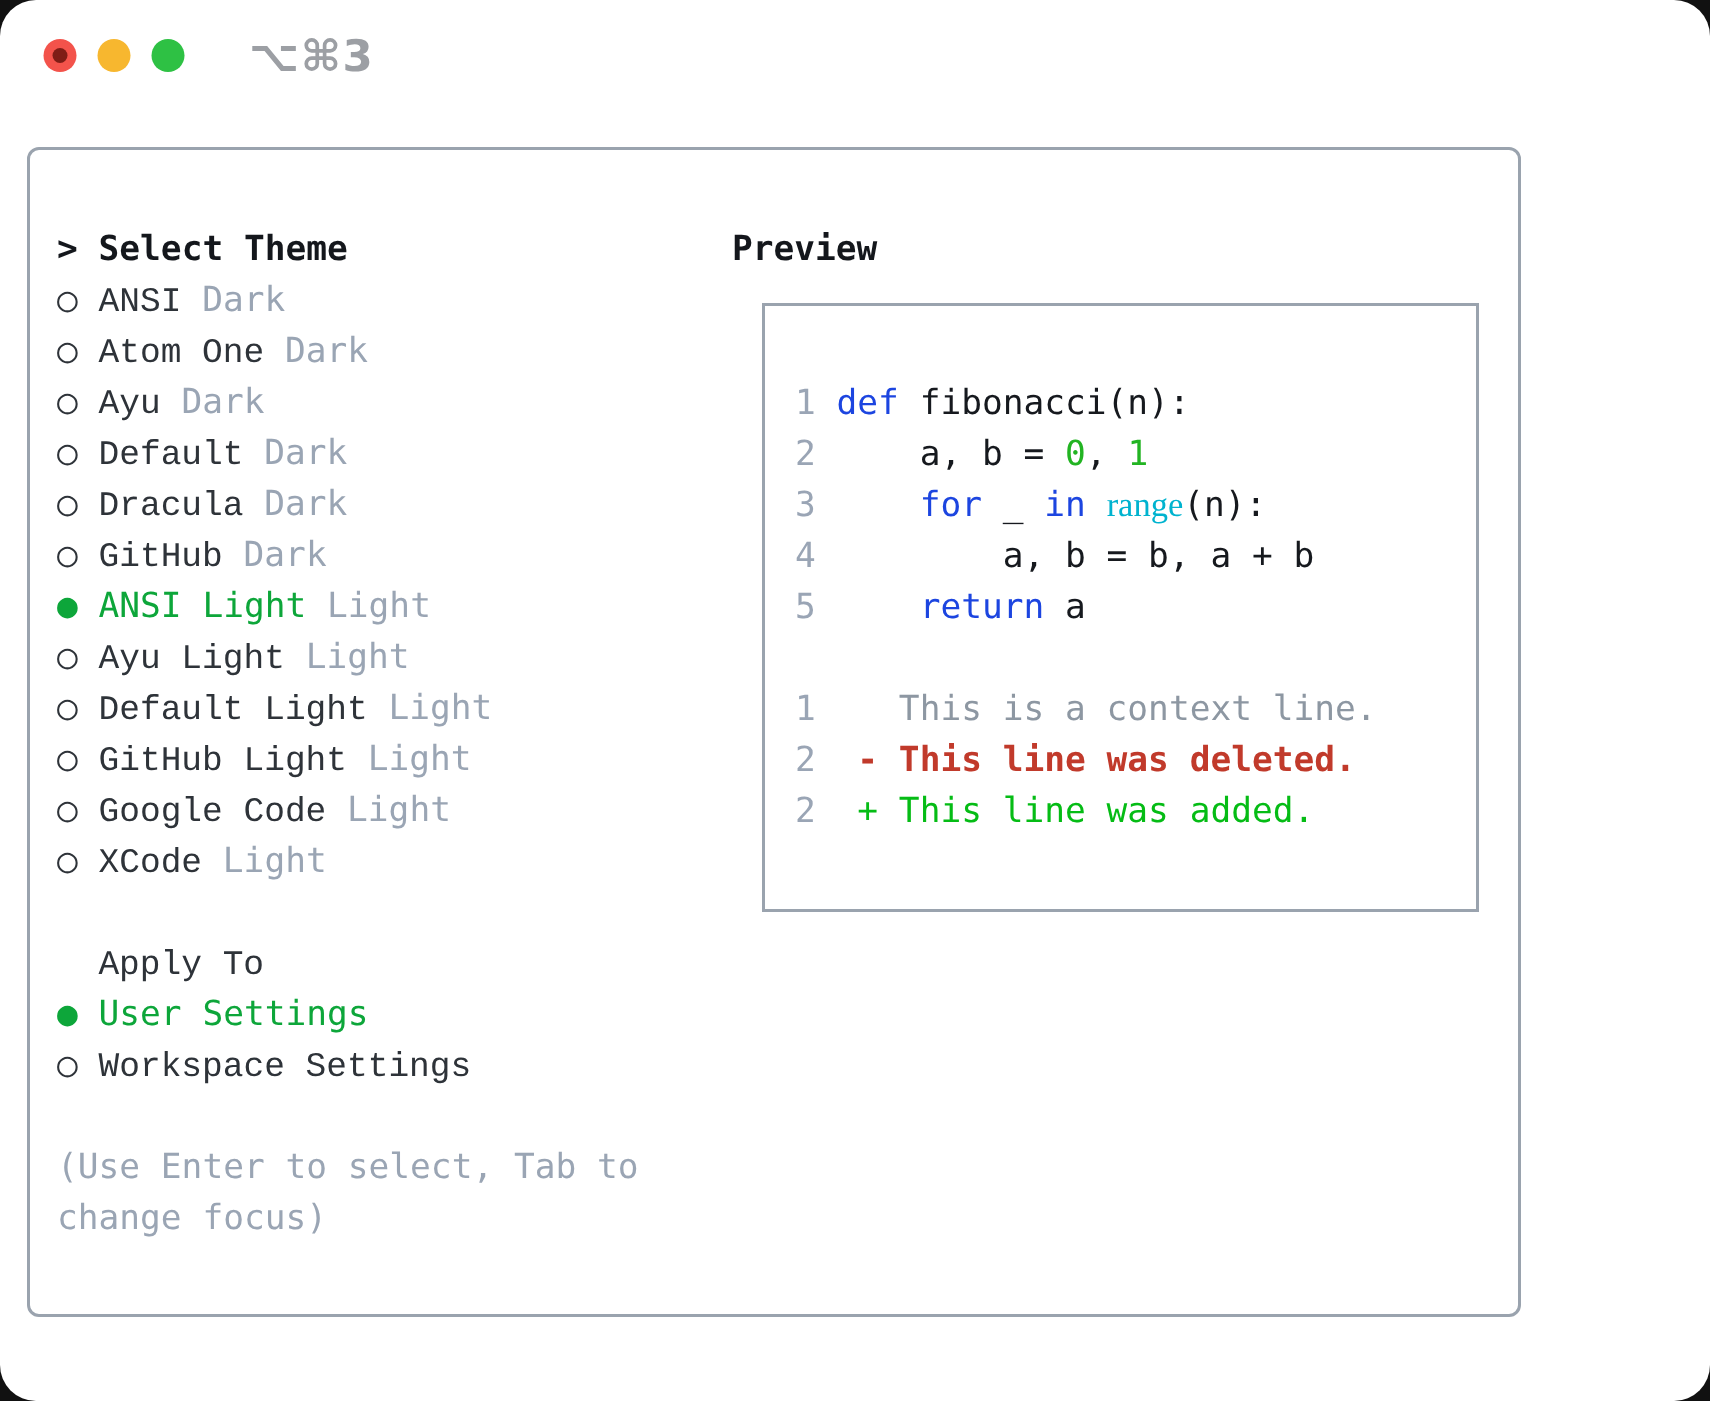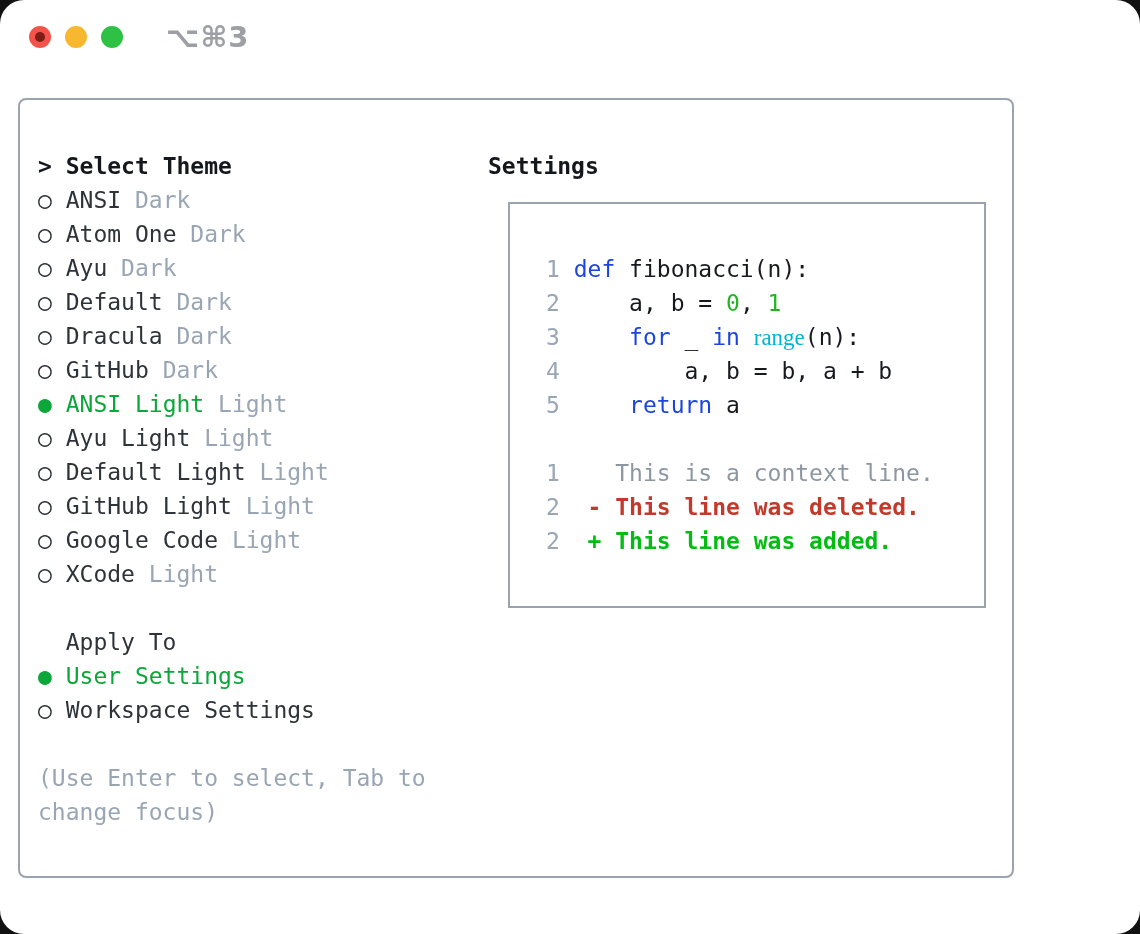--- a/index.html
+++ b/index.html
@@ -30,59 +30,59 @@
   }
   
   .panel{
     position:absolute;left:18px;top:98px;width:996px;height:780px;
     border:2px solid var(--border);border-radius:8px;background:var(--background);
   }
   .mono{font:23px/34px "DejaVu Sans Mono", monospace;white-space:pre;}
   .mrow{height:34px;}
   .left-col{position:absolute;left:38px;top:149px;}
   .hdr{color:var(--ink);font-weight:bold;}
-  .label{color:var(--label);}
+  .label{color:var(--label);font-family:Liberation Mono, monospace;}
   .bullet{color:var(--label);}
   .sel{color:var(--accent-green);}
   .muted{color:var(--muted);}
   .preview-title{
     position:absolute;left:488px;top:149px;height:34px;line-height:34px;
     font-size:23px;font-weight:bold;color:var(--ink);
   }
   .preview-box{
     position:absolute;left:508px;top:202px;width:478px;height:406px;
     border:2px solid var(--border);background:var(--background);
   }
-  .code{position:absolute;left:20px;top:48px;margin-left:16px;}
+  .code{position:absolute;left:20px;top:48px;}
   .ln{color:var(--line-number);}
   .c-kw{color:var(--code-keyword);}
   .c-num{color:var(--code-number);}
   .c-cyan{color:var(--code-builtin);font-family:Liberation Serif, serif;}
   .c-fg{color:var(--code-fg);}
   .c-ctx{color:var(--diff-context);}
   .c-del{color:var(--diff-deleted);font-weight:bold;}
-  .c-add{color:var(--diff-added);font-weight:bold;}
+  .c-add{color:var(--diff-added);}
 </style>
 </head>
 <body>
 
 <div class="window">
 
   <div>
     <div class="tl tl-close">
       <span class="tl-dot"></span>
     </div>
     <div class="tl tl-min"></div>
     <div class="tl tl-zoom"></div>
     <span class="shortcut">⌥⌘3</span>
   </div>
 
   <div class="panel"></div>
 
   <div class="mono left-col" id="left-col"><div class="mrow"><span class="hdr">&gt; </span><span class="hdr">Select Theme</span></div><div class="mrow"><span class="bullet">○ </span><span class="label">ANSI</span><span class="muted"> Dark</span></div><div class="mrow"><span class="bullet">○ </span><span class="label">Atom One</span><span class="muted"> Dark</span></div><div class="mrow"><span class="bullet">○ </span><span class="label">Ayu</span><span class="muted"> Dark</span></div><div class="mrow"><span class="bullet">○ </span><span class="label">Default</span><span class="muted"> Dark</span></div><div class="mrow"><span class="bullet">○ </span><span class="label">Dracula</span><span class="muted"> Dark</span></div><div class="mrow"><span class="bullet">○ </span><span class="label">GitHub</span><span class="muted"> Dark</span></div><div class="mrow"><span class="sel">● </span><span class="sel">ANSI Light</span><span class="muted"> Light</span></div><div class="mrow"><span class="bullet">○ </span><span class="label">Ayu Light</span><span class="muted"> Light</span></div><div class="mrow"><span class="bullet">○ </span><span class="label">Default Light</span><span class="muted"> Light</span></div><div class="mrow"><span class="bullet">○ </span><span class="label">GitHub Light</span><span class="muted"> Light</span></div><div class="mrow"><span class="bullet">○ </span><span class="label">Google Code</span><span class="muted"> Light</span></div><div class="mrow"><span class="bullet">○ </span><span class="label">XCode</span><span class="muted"> Light</span></div><div class="mrow"></div><div class="mrow"><span class="label">  Apply To</span></div><div class="mrow"><span class="sel">● </span><span class="sel">User Settings</span></div><div class="mrow"><span class="bullet">○ </span><span class="label">Workspace Settings</span></div><div class="mrow"></div><div class="mrow"><span class="muted">(Use Enter to select, Tab to</span></div><div class="mrow"><span class="muted">change focus)</span></div></div>
 
-  <div class="preview-title">Settings</div>
+  <div class="preview-title">Preview</div>
 
   <div class="preview-box">
     <div class="mono code" id="code"><div class="mrow"><span class="ln">1 </span><span class="c-kw">def</span><span class="c-fg"> fibonacci(n):</span></div><div class="mrow"><span class="ln">2 </span><span class="c-fg">    a, b = </span><span class="c-num">0</span><span class="c-fg">, </span><span class="c-num">1</span></div><div class="mrow"><span class="ln">3 </span><span class="c-fg">    </span><span class="c-kw">for</span><span class="c-fg"> _ </span><span class="c-kw">in</span><span class="c-fg"> </span><span class="c-cyan">range</span><span class="c-fg">(n):</span></div><div class="mrow"><span class="ln">4 </span><span class="c-fg">        a, b = b, a + b</span></div><div class="mrow"><span class="ln">5 </span><span class="c-fg">    </span><span class="c-kw">return</span><span class="c-fg"> a</span></div><div class="mrow"></div><div class="mrow"><span class="ln">1 </span><span class="c-ctx">   This is a context line.</span></div><div class="mrow"><span class="ln">2 </span><span class="c-del"> - This line was deleted.</span></div><div class="mrow"><span class="ln">2 </span><span class="c-add"> + This line was added.</span></div></div>
   </div>
 
 </div>
 
 </body></html>

